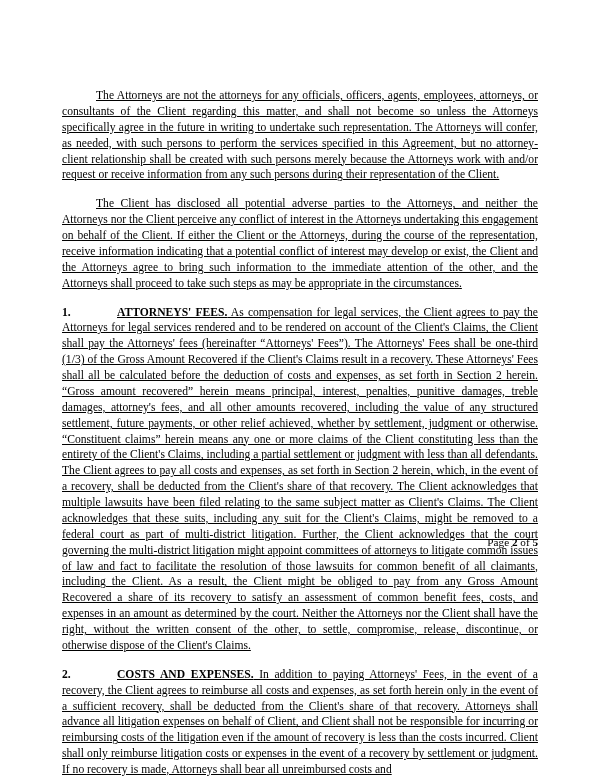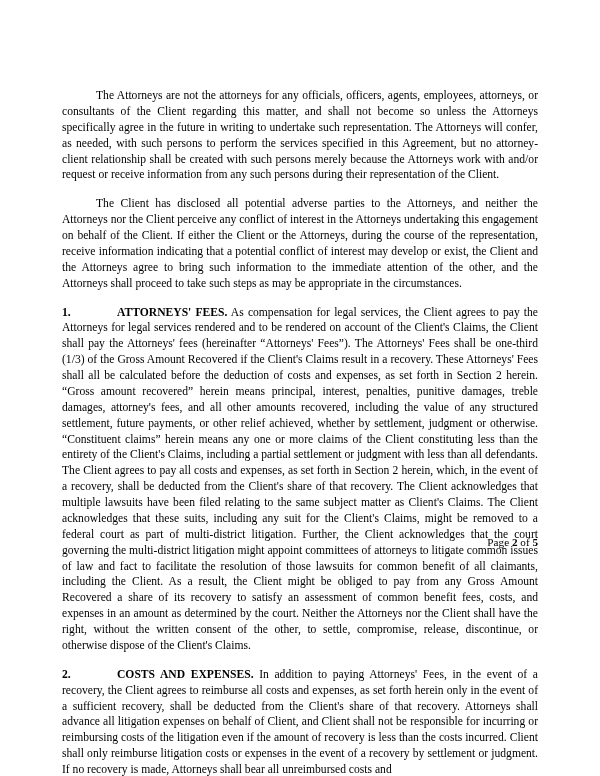--- a/index.html
+++ b/index.html
@@ -14,20 +14,21 @@
     color: #000000;
     overflow: hidden;
   }
   .page {
     position: relative;
     width: 600px;
     height: 580px;
     background: #ffffff;
     box-sizing: border-box;
     padding: 88px 62px 0 62px;
+    text-decoration: underline;
   }
   .doc-body {
     font-size: 11.6px;
     line-height: 1.37;
     text-align: justify;
   }
   p.para {
     margin: 0 0 13px 0;
     text-indent: 34px;
   }

